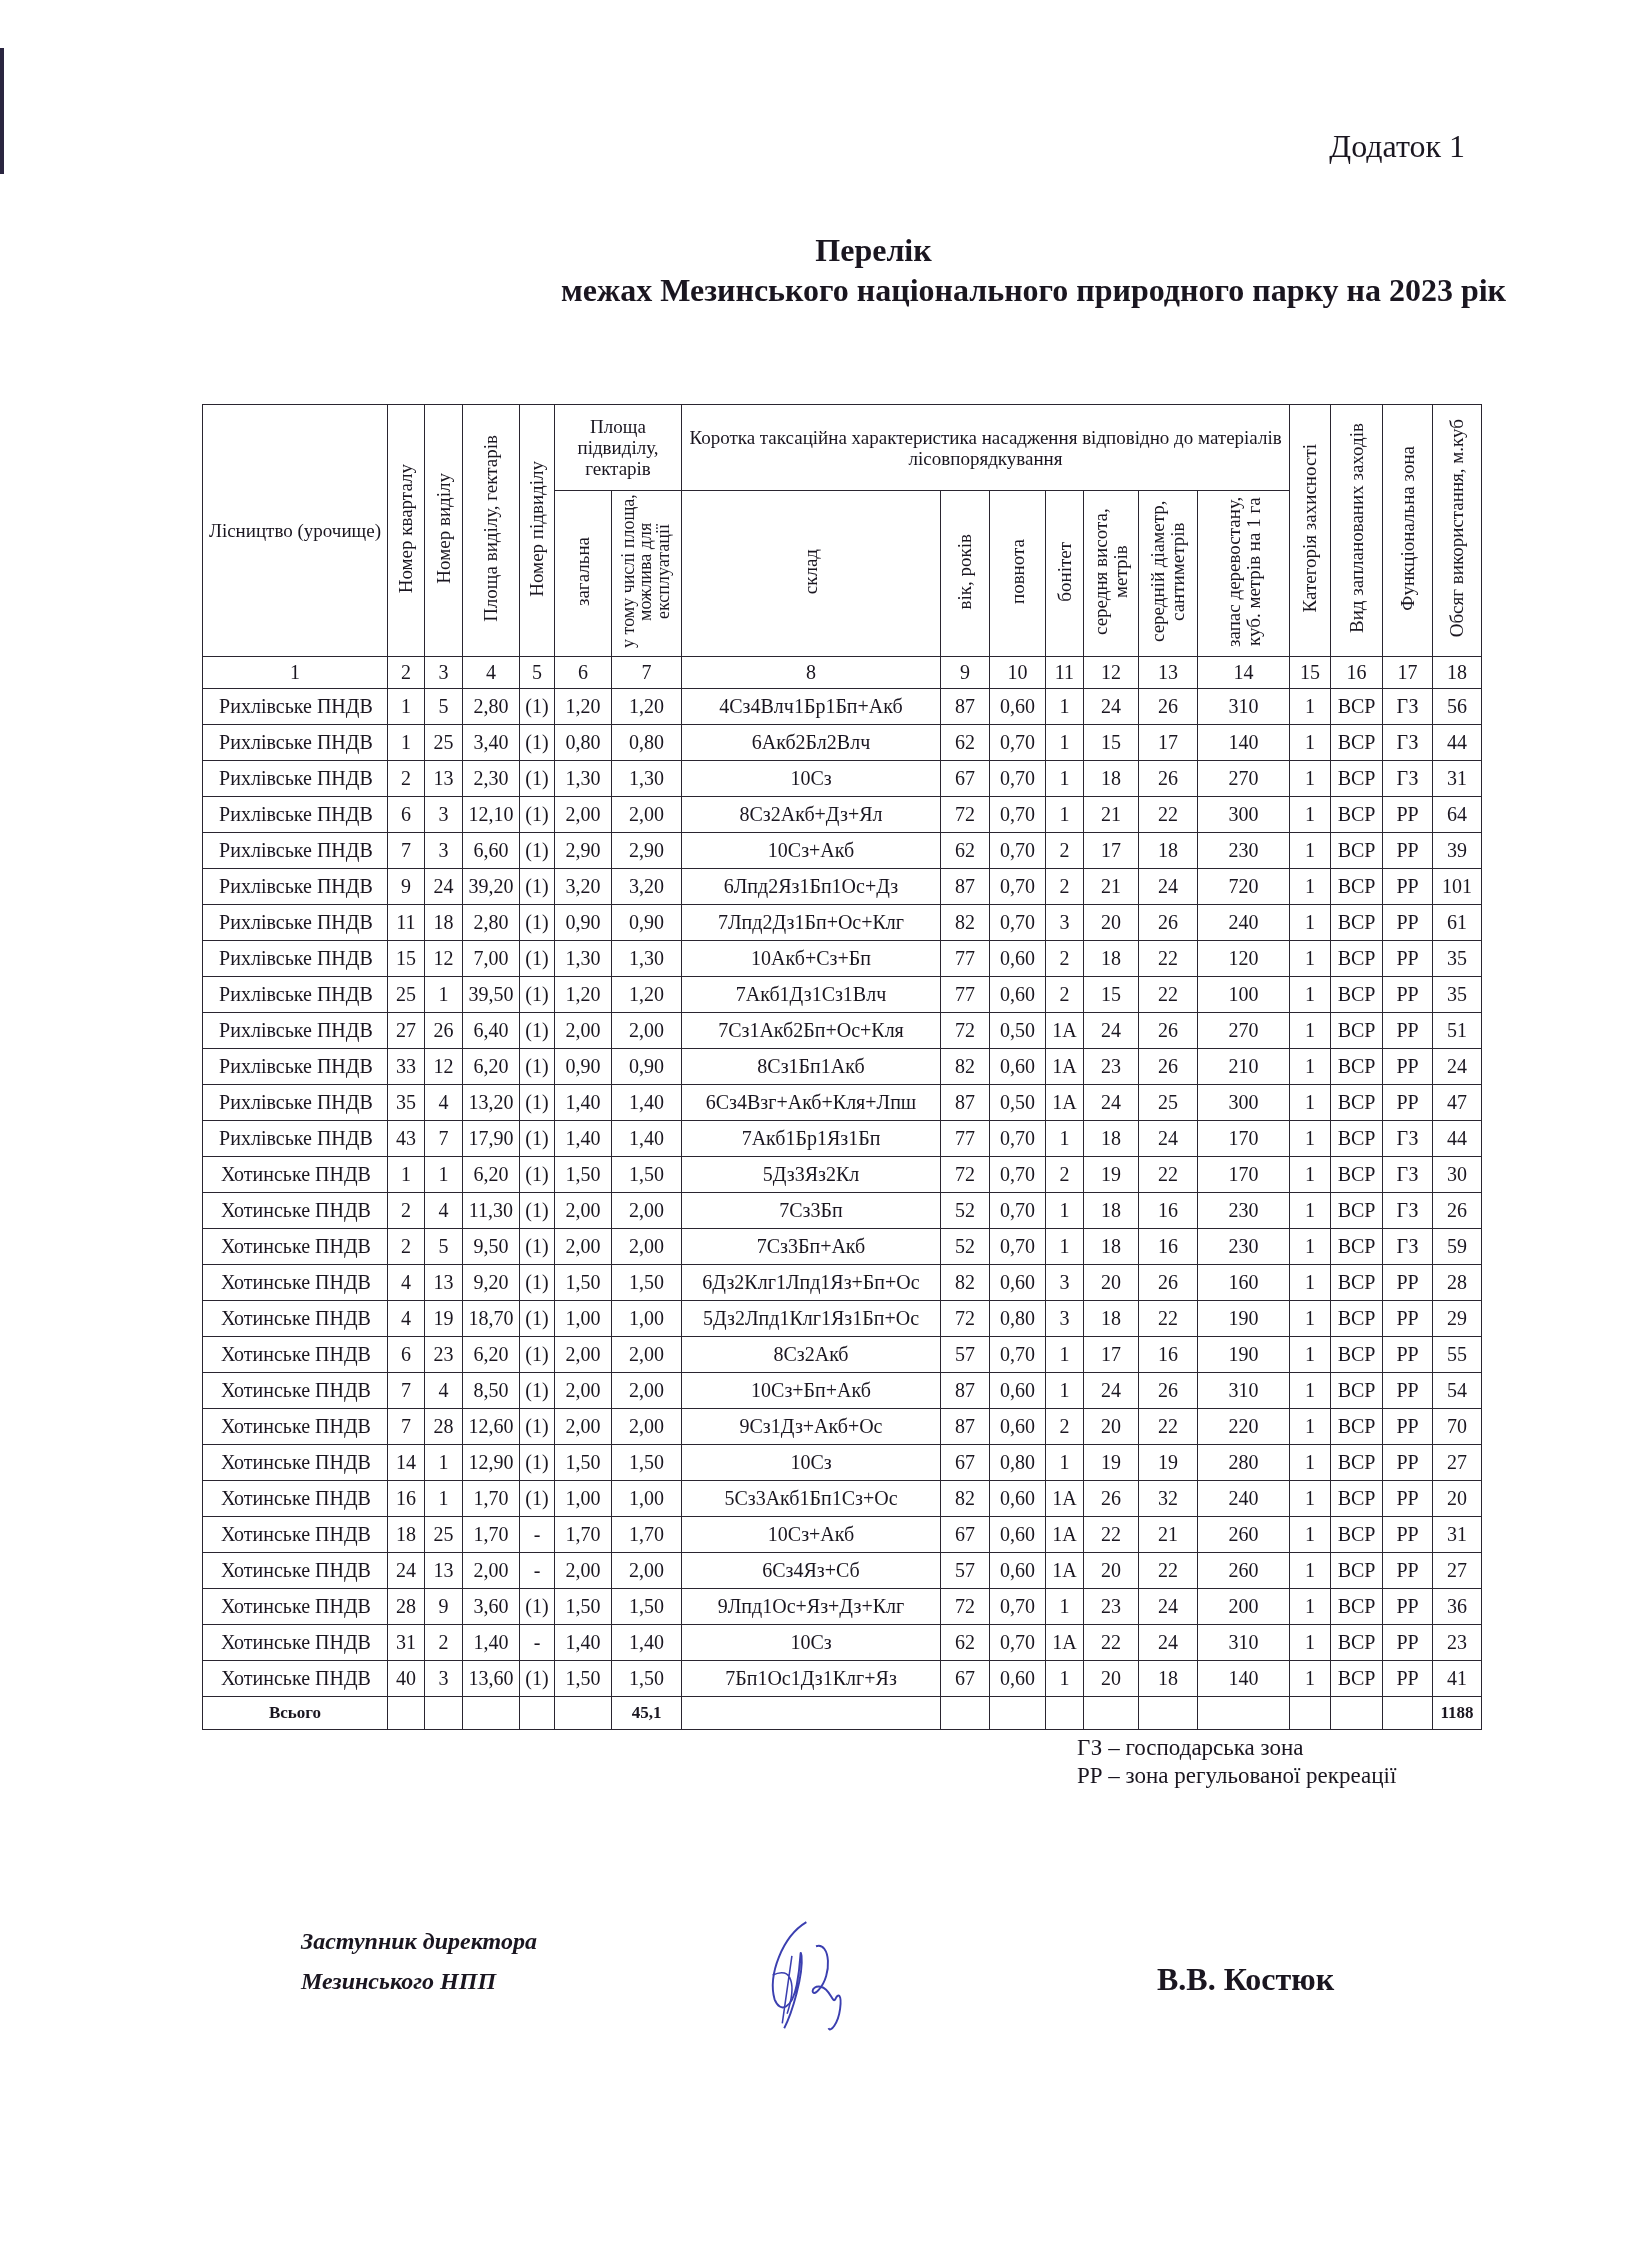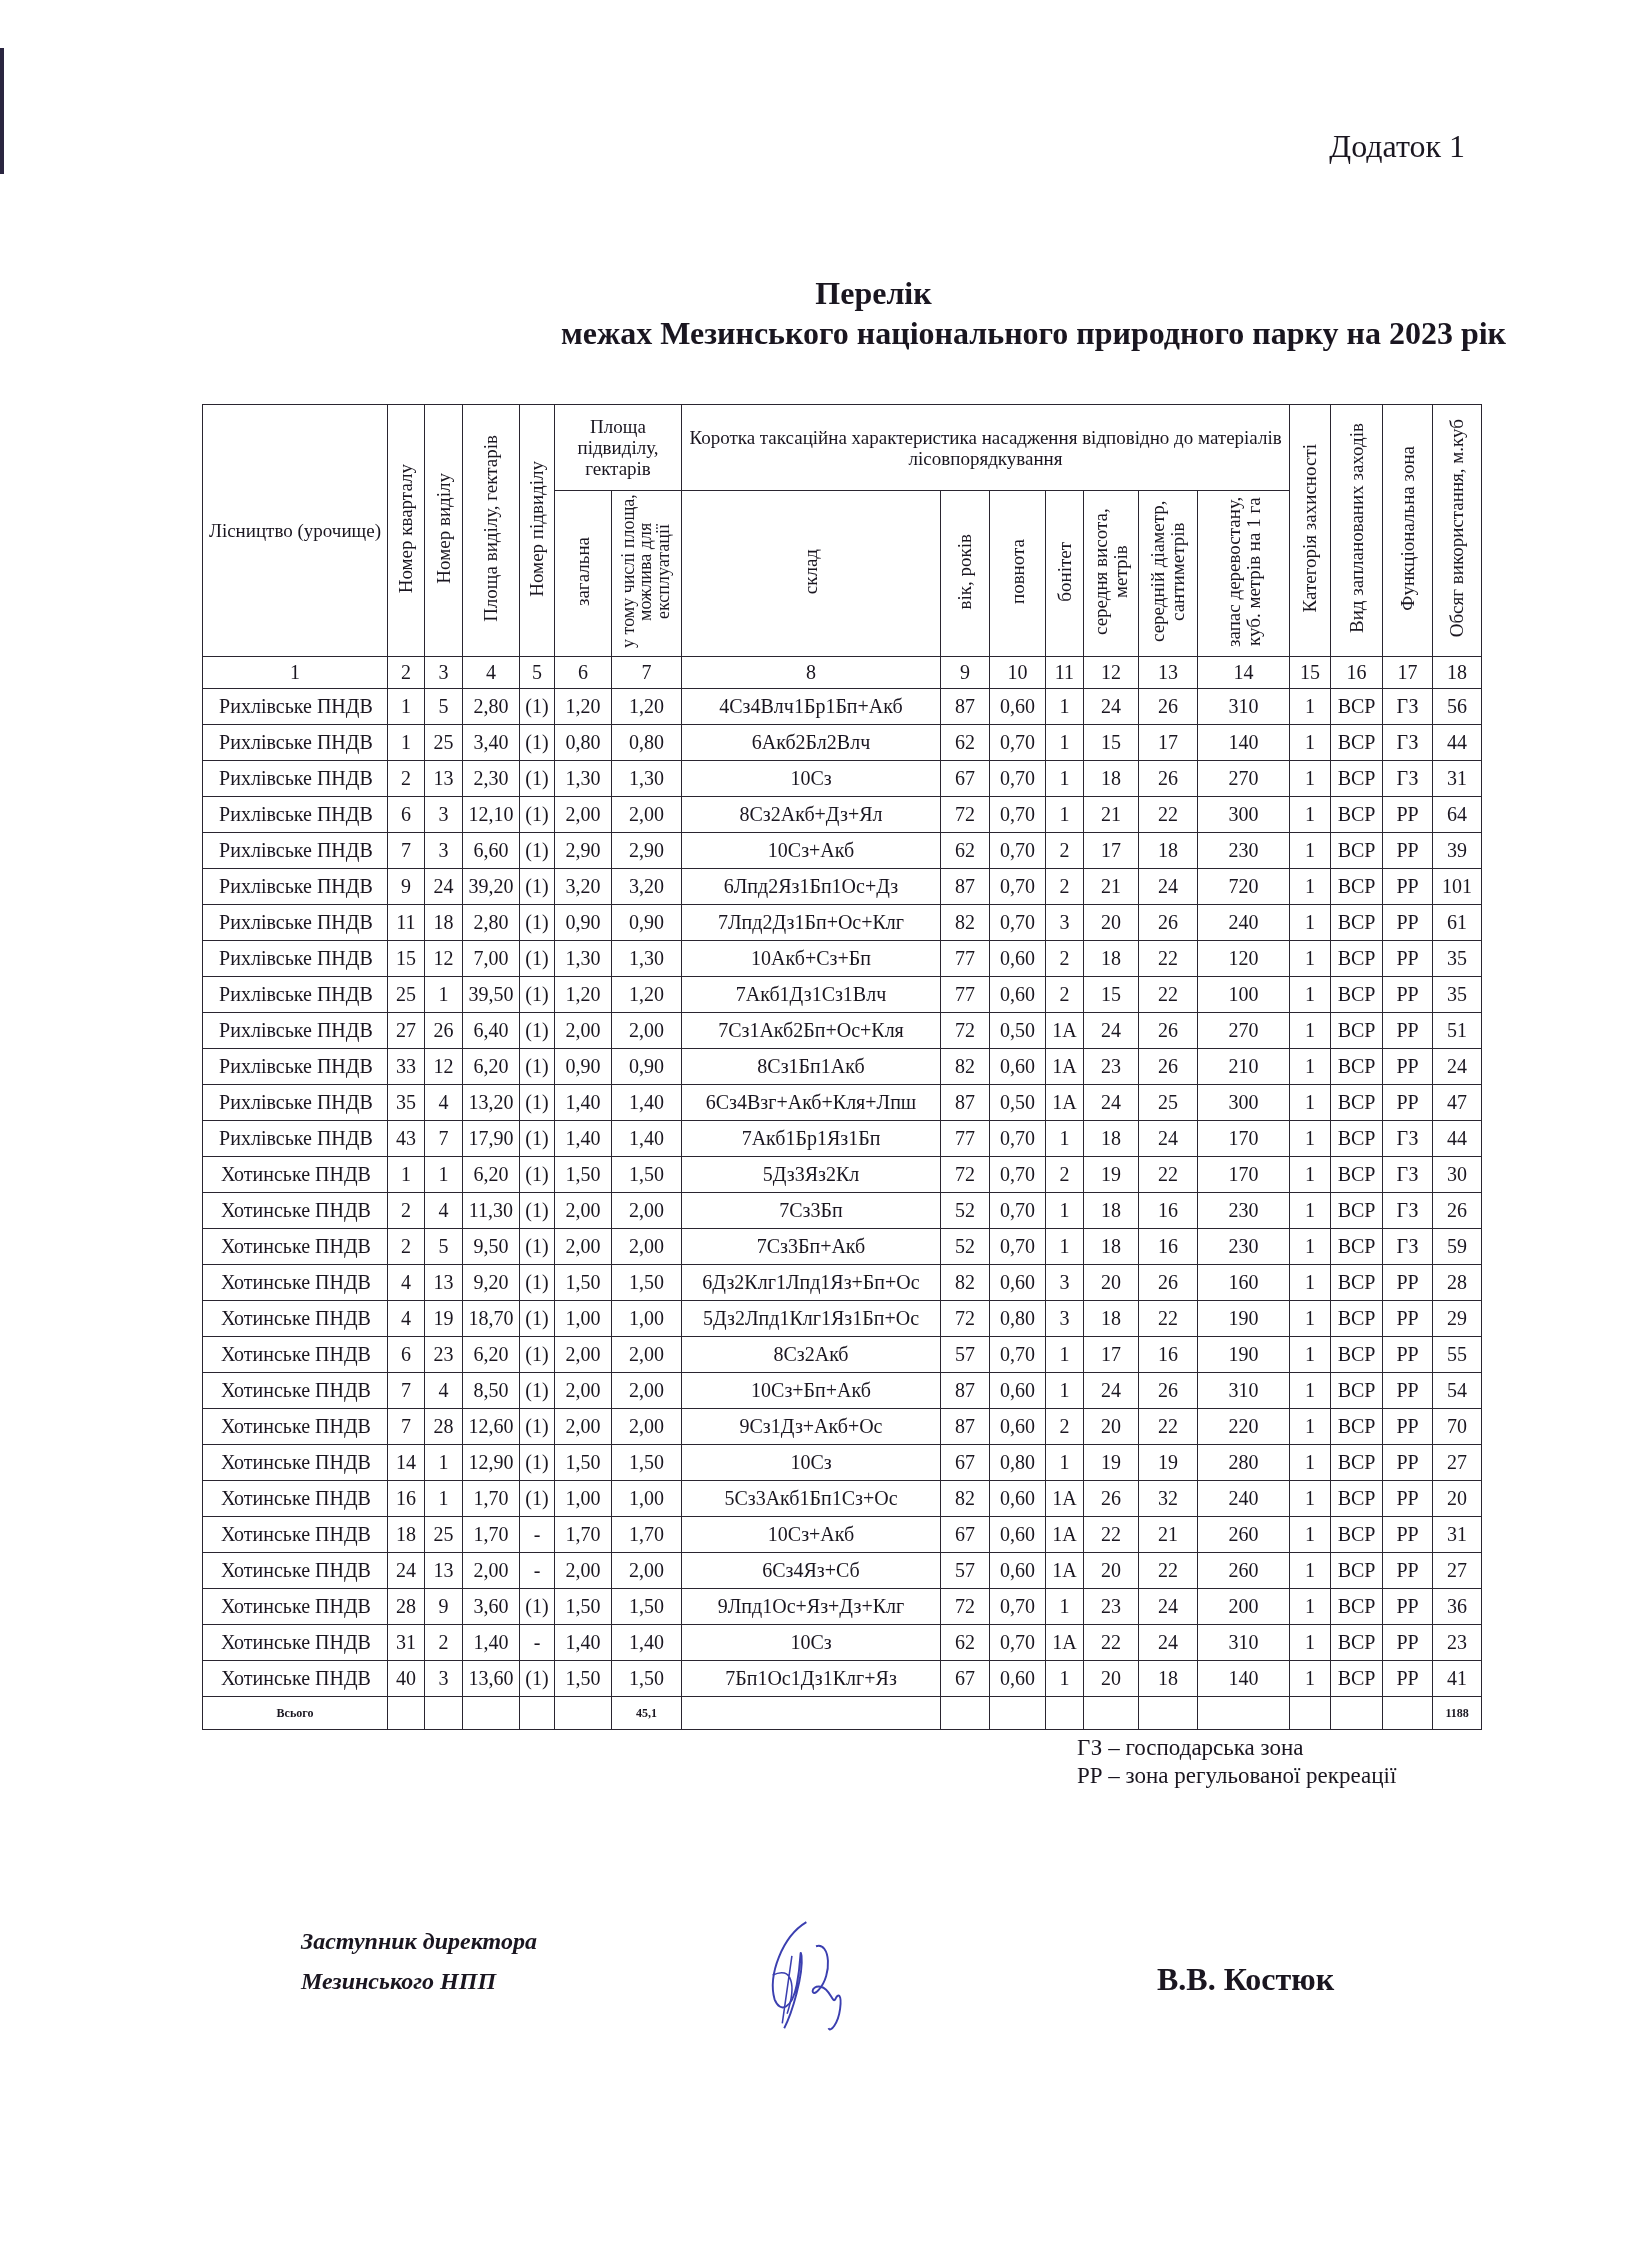--- a/index.html
+++ b/index.html
@@ -1,39 +1,39 @@
 <!DOCTYPE html>
 <html><head>
 <meta charset="utf-8">
 <style>
   html, body { margin: 0; padding: 0; background: #ffffff; }
   body { width: 1641px; height: 2257px; position: relative; overflow: hidden;
          font-family: "Liberation Serif", "DejaVu Serif", serif; color: #1a1620; }
   .scan-edge { position: absolute; left: 0; top: 48px; width: 3.9px; height: 126px; background: #2a2540; }
   .annex { position: absolute; right: 176px; top: 128px; font-size: 32px; }
   .title { position: absolute; left: 241px; width: 1265px; top: 230px; text-align: center;
-           font-weight: bold; font-size: 32px; line-height: 40px; margin-top: 43px; }
+           font-weight: bold; font-size: 32px; line-height: 40px; }
   .title .l2 { padding-left: 29px; }
   .title .l3 { text-align: right; padding-left: 39px; }
 
   table.main { position: absolute; left: 202px; top: 404px; width: 1278px;
                border-collapse: collapse; table-layout: fixed; font-size: 20px; }
   table.main td, table.main th { border: 1.5px solid #2a2530; padding: 0; text-align: center;
                vertical-align: middle; font-weight: normal; overflow: hidden; white-space: nowrap; }
   table.main th { font-size: 19px; line-height: 21px; }
   .vert { writing-mode: vertical-rl; transform: rotate(180deg); display: inline-block;
           white-space: nowrap; line-height: 20px; text-align: center; }
   .vsmall { font-size: 18px; line-height: 17.4px; }
   tr.h1 { height: 86px; }
   tr.h2 { height: 166px; }
   tr.nums { height: 32px; }
   tr.nums td { font-size: 20px; }
   tr.data { height: 36px; }
   tr.total { height: 33px; font-weight: bold; }
-  tr.total td { font-weight: bold; font-size: 12px; }
+  tr.total td { font-weight: bold; font-size: 17px; }
   td.forest { text-align: left; padding-left: 1.9px !important; }
   .wrap { white-space: normal !important; }
 
   .legend { position: absolute; left: 1077px; top: 1734px; font-weight: normal; font-size: 23px; line-height: 28px; }
   .signer { position: absolute; left: 301px; top: 1921px; font-weight: bold; font-size: 24px; line-height: 40px; font-style: italic; }
   .signature { position: absolute; left: 763px; top: 1917px; width: 106px; height: 126px; }
   .signer-name { position: absolute; left: 1157px; top: 1961px; font-weight: bold; font-size: 32px; }
 </style>
 </head>
 <body>

